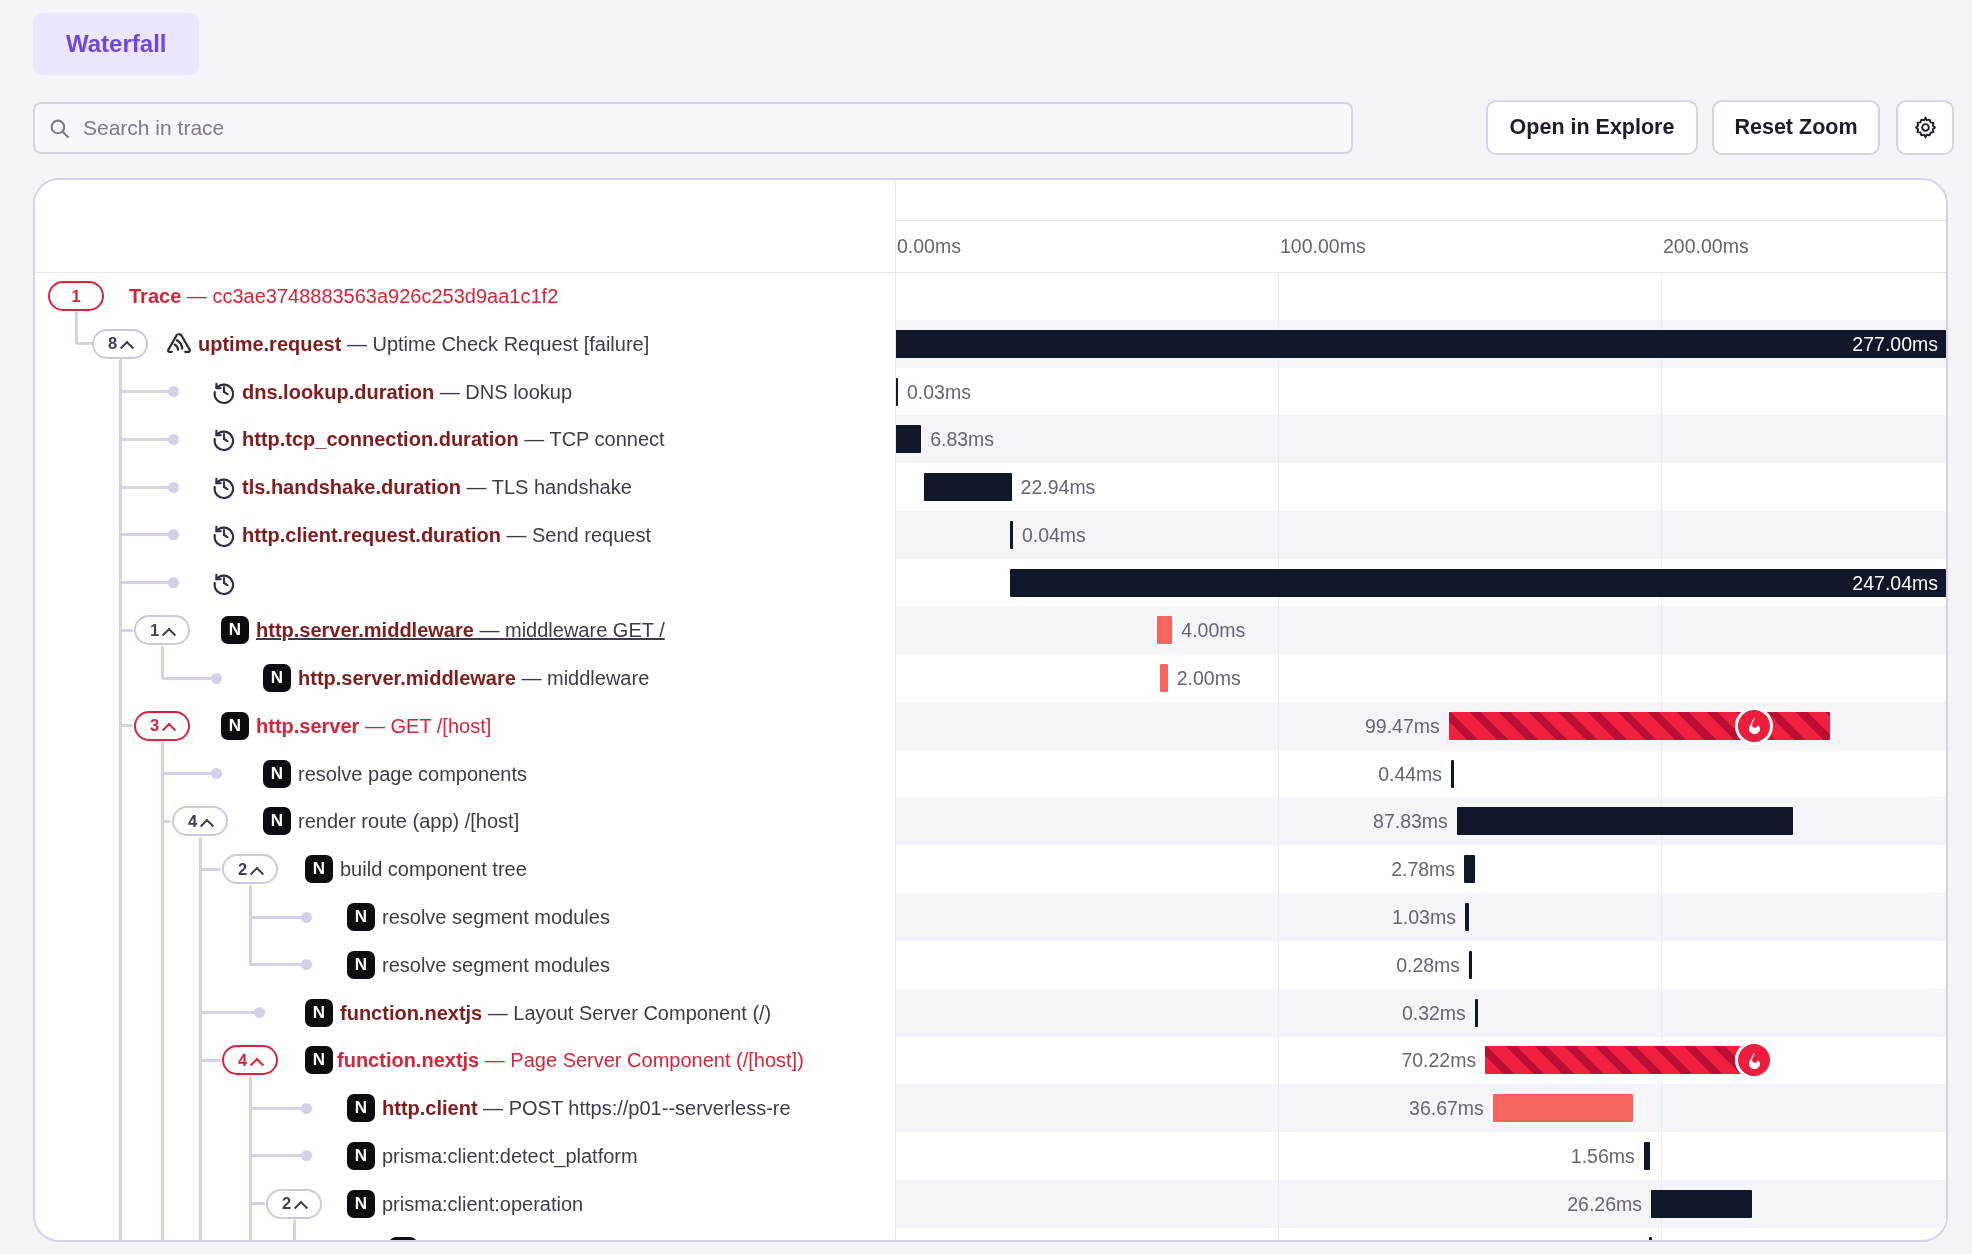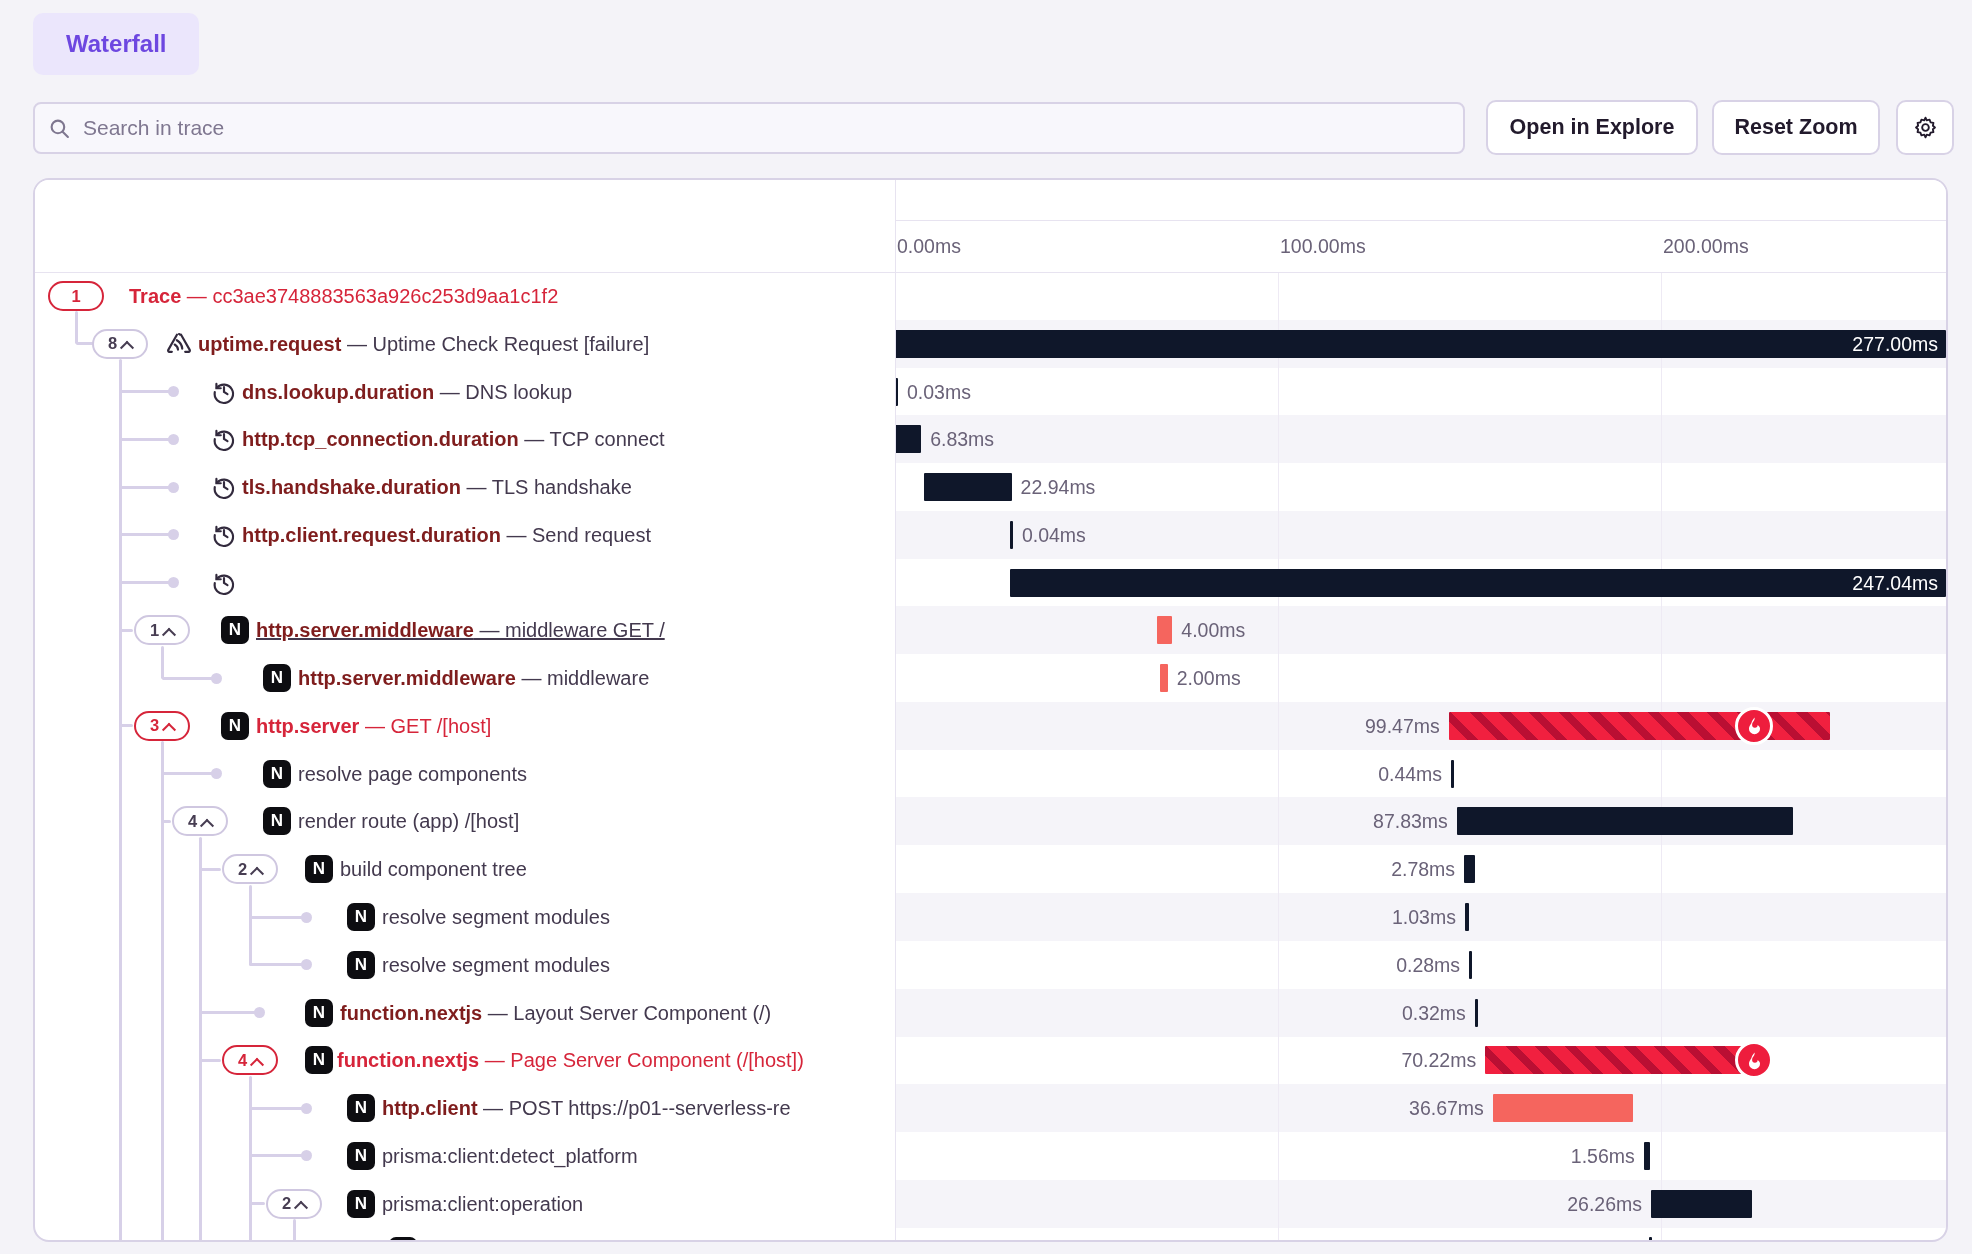--- a/index.html
+++ b/index.html
@@ -7,42 +7,42 @@
     width:1972px;height:1254px;position:relative;overflow:hidden;
     background:#f4f3f8;font-family:"Liberation Sans",sans-serif;
     -webkit-font-smoothing:antialiased;
   }
   .tab{
     position:absolute;left:33px;top:13px;height:62px;padding:0 33px;
     background:#ebe6fc;color:#6d47e0;font-size:24px;font-weight:600;
     border-radius:10px;display:flex;align-items:center;
   }
   .searchbar{
-    position:absolute;left:33px;top:102px;width:1432px;height:52px;box-sizing:border-box;
+    position:absolute;left:33px;top:102px;width:1320px;height:52px;box-sizing:border-box;
     background:#f8f7fc;border:2px solid #d8d2e6;border-radius:8px;
     display:flex;align-items:center;padding:0 14px;gap:11px;
   }
   .searchbar input{
     flex:1;border:none;background:transparent;outline:none;
     font-family:"Liberation Sans",sans-serif;font-size:21px;color:#5c5468;
   }
   .searchbar input::placeholder{color:#7f7790;opacity:1;}
   .btn{
     position:absolute;top:100px;height:55px;box-sizing:border-box;
     background:#fff;border:2px solid #d8d2e6;border-radius:10px;
     font-family:"Liberation Sans",sans-serif;
     font-size:21.5px;font-weight:700;color:#221a2c;
     display:flex;align-items:center;justify-content:center;cursor:pointer;
   }
   #btn-explore{left:1486px;width:212px;}
   #btn-reset{left:1712px;width:168px;}
   #btn-gear{left:1896px;width:58px;}
   .panel{
     position:absolute;left:33px;top:178px;width:1915px;height:1064px;box-sizing:border-box;
-    background:#fff;border:2px solid #d8d2e6;border-radius:16px;overflow:hidden;
+    background:#fff;border:2px solid #d8d2e6;border-radius:26px;overflow:hidden;
   }
   .hdr-left{position:absolute;left:0;top:0;width:860px;height:92px;border-bottom:1px solid #e7e3f0;background:#fff;z-index:4;}
   .hdr-strip{position:absolute;left:860px;right:0;top:0;height:40px;border-bottom:1px solid #e7e3f0;background:#fff;z-index:4;}
   .hdr-labels{position:absolute;left:860px;right:0;top:41px;height:51px;border-bottom:1px solid #e7e3f0;background:#fff;z-index:4;}
   .tick-label{position:absolute;top:0;line-height:50px;font-size:19.5px;color:#6a6278;}
   .divider{position:absolute;left:860px;top:0;bottom:0;width:1px;background:#e7e3f0;z-index:5;}
   .gridline{position:absolute;top:41px;bottom:0;width:1px;background:#eeeaf4;z-index:1;}
   #rows{position:absolute;left:0;top:0;right:0;bottom:0;}
   .row{position:absolute;left:0;right:0;height:48px;}
   .stripe{position:absolute;left:860px;right:0;top:0;height:48px;background:#f5f4f9;z-index:0;}

